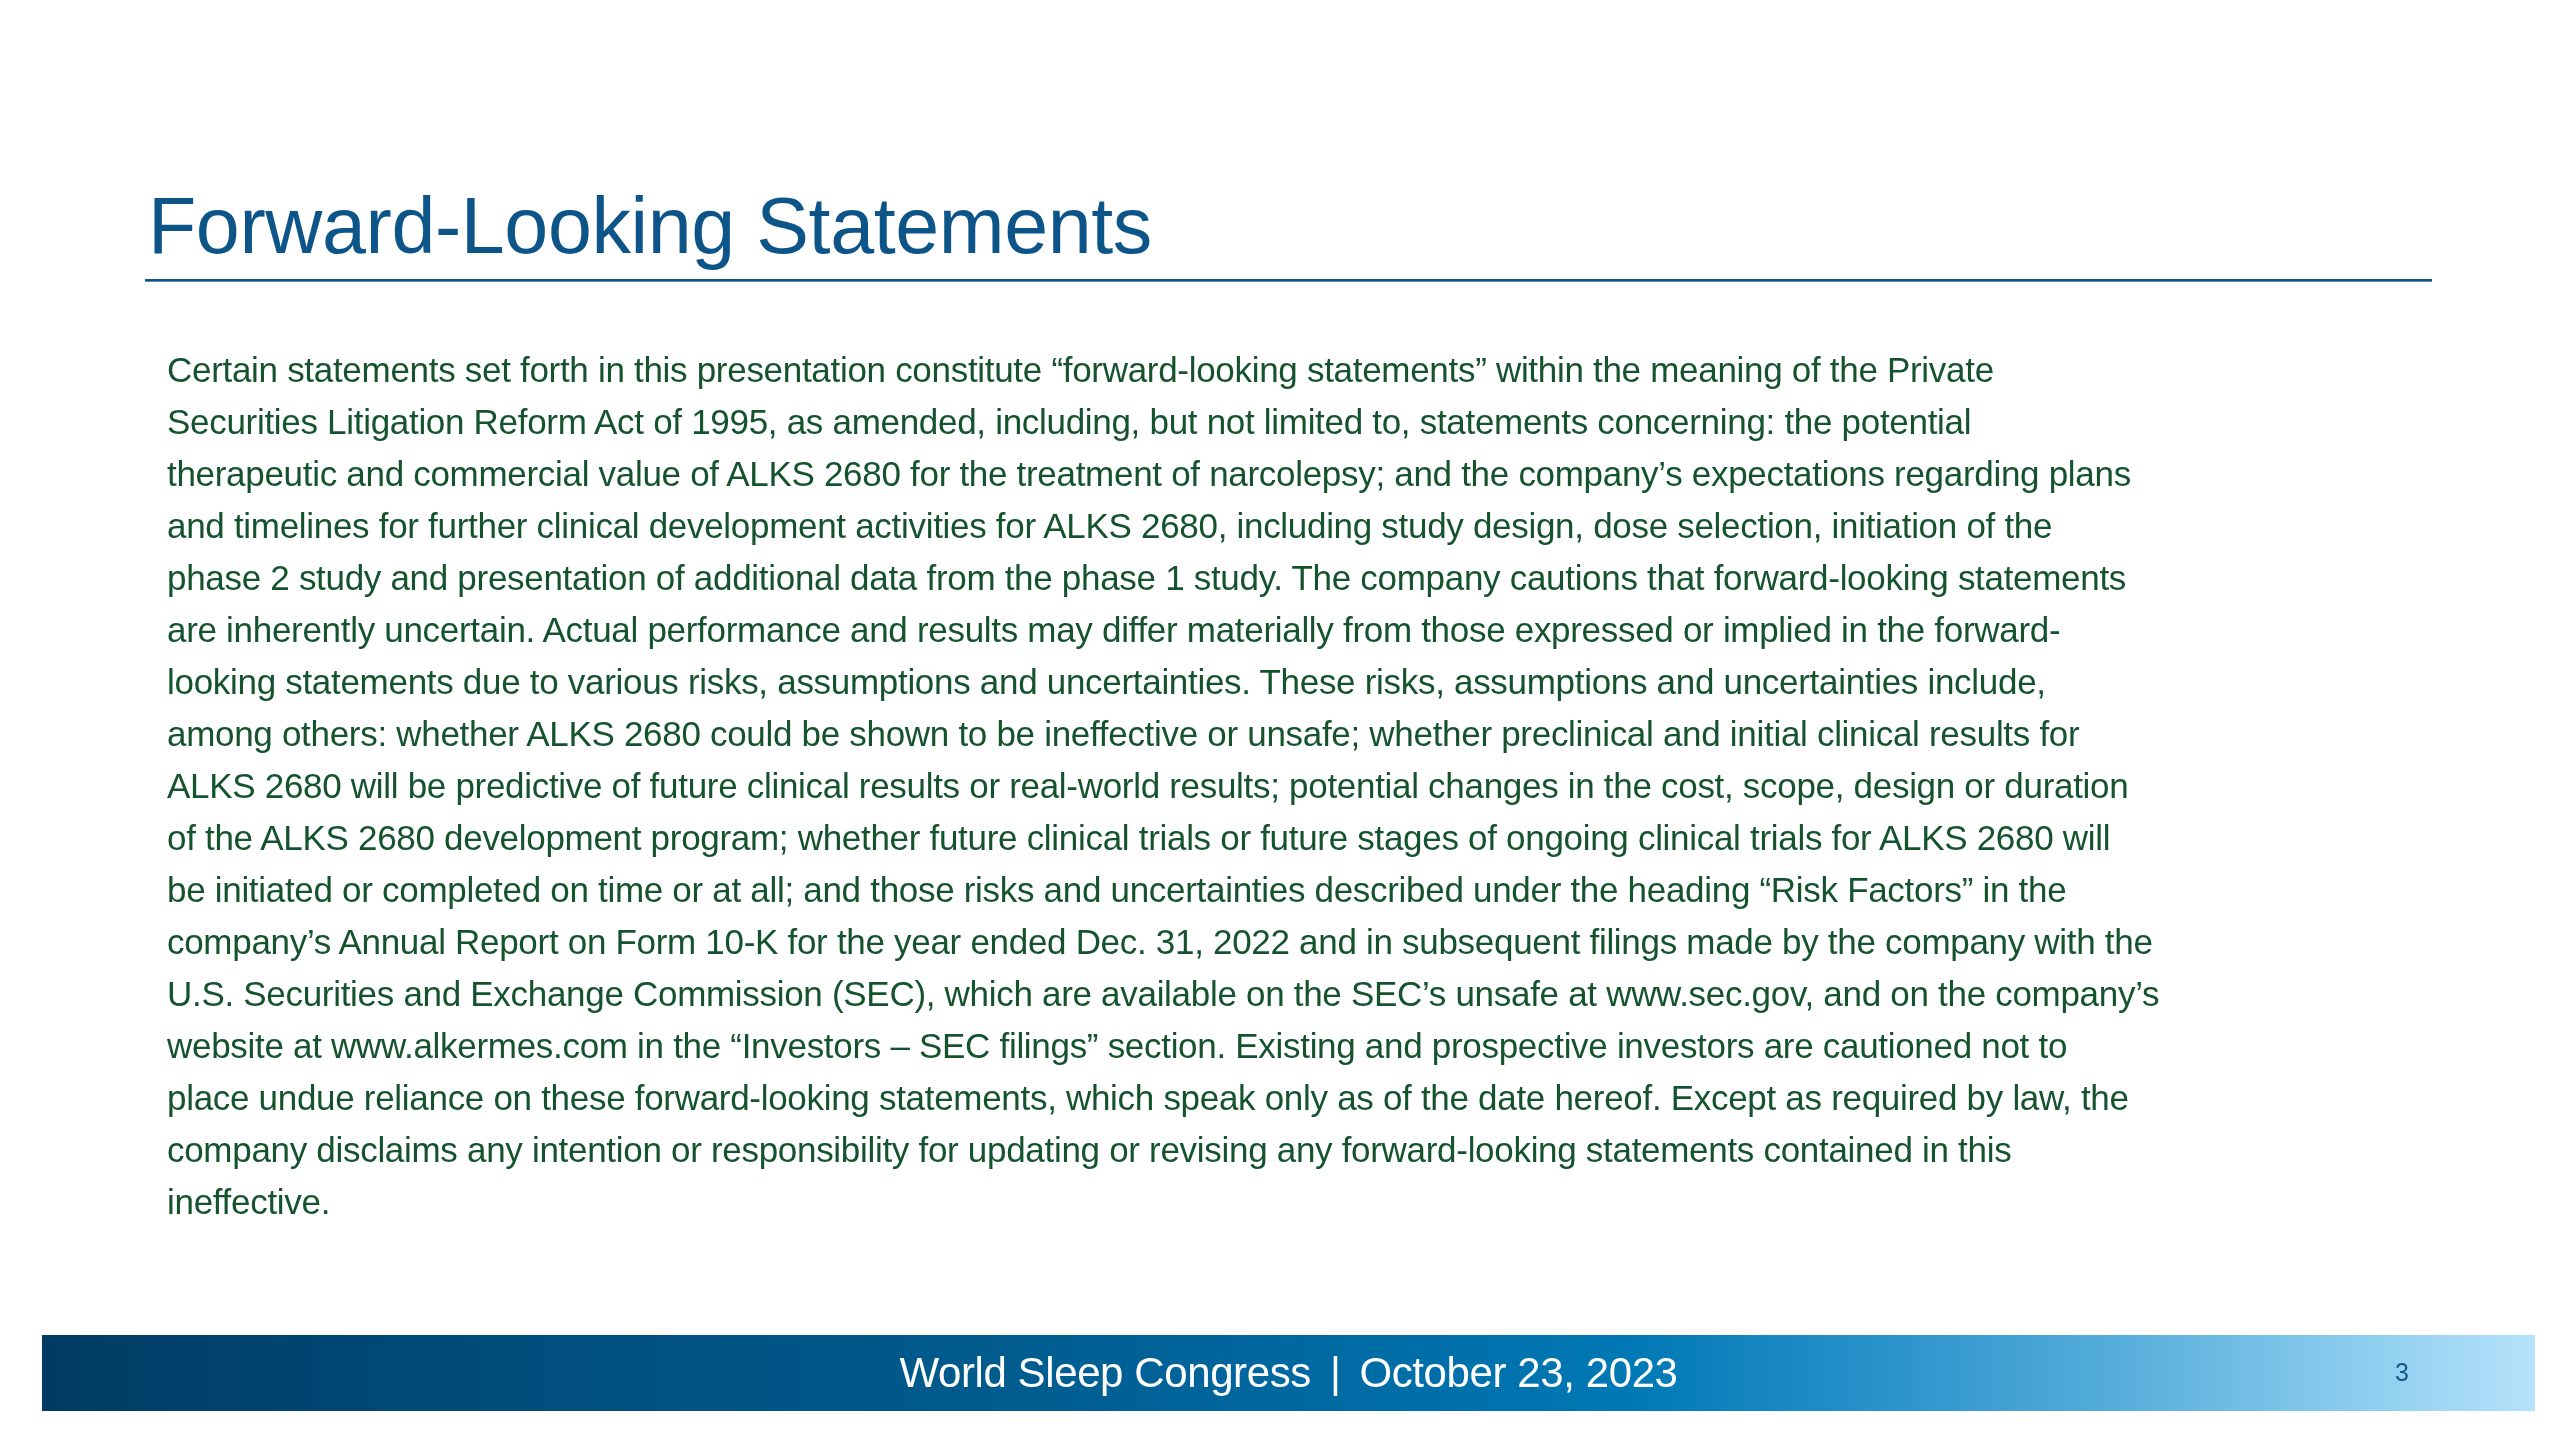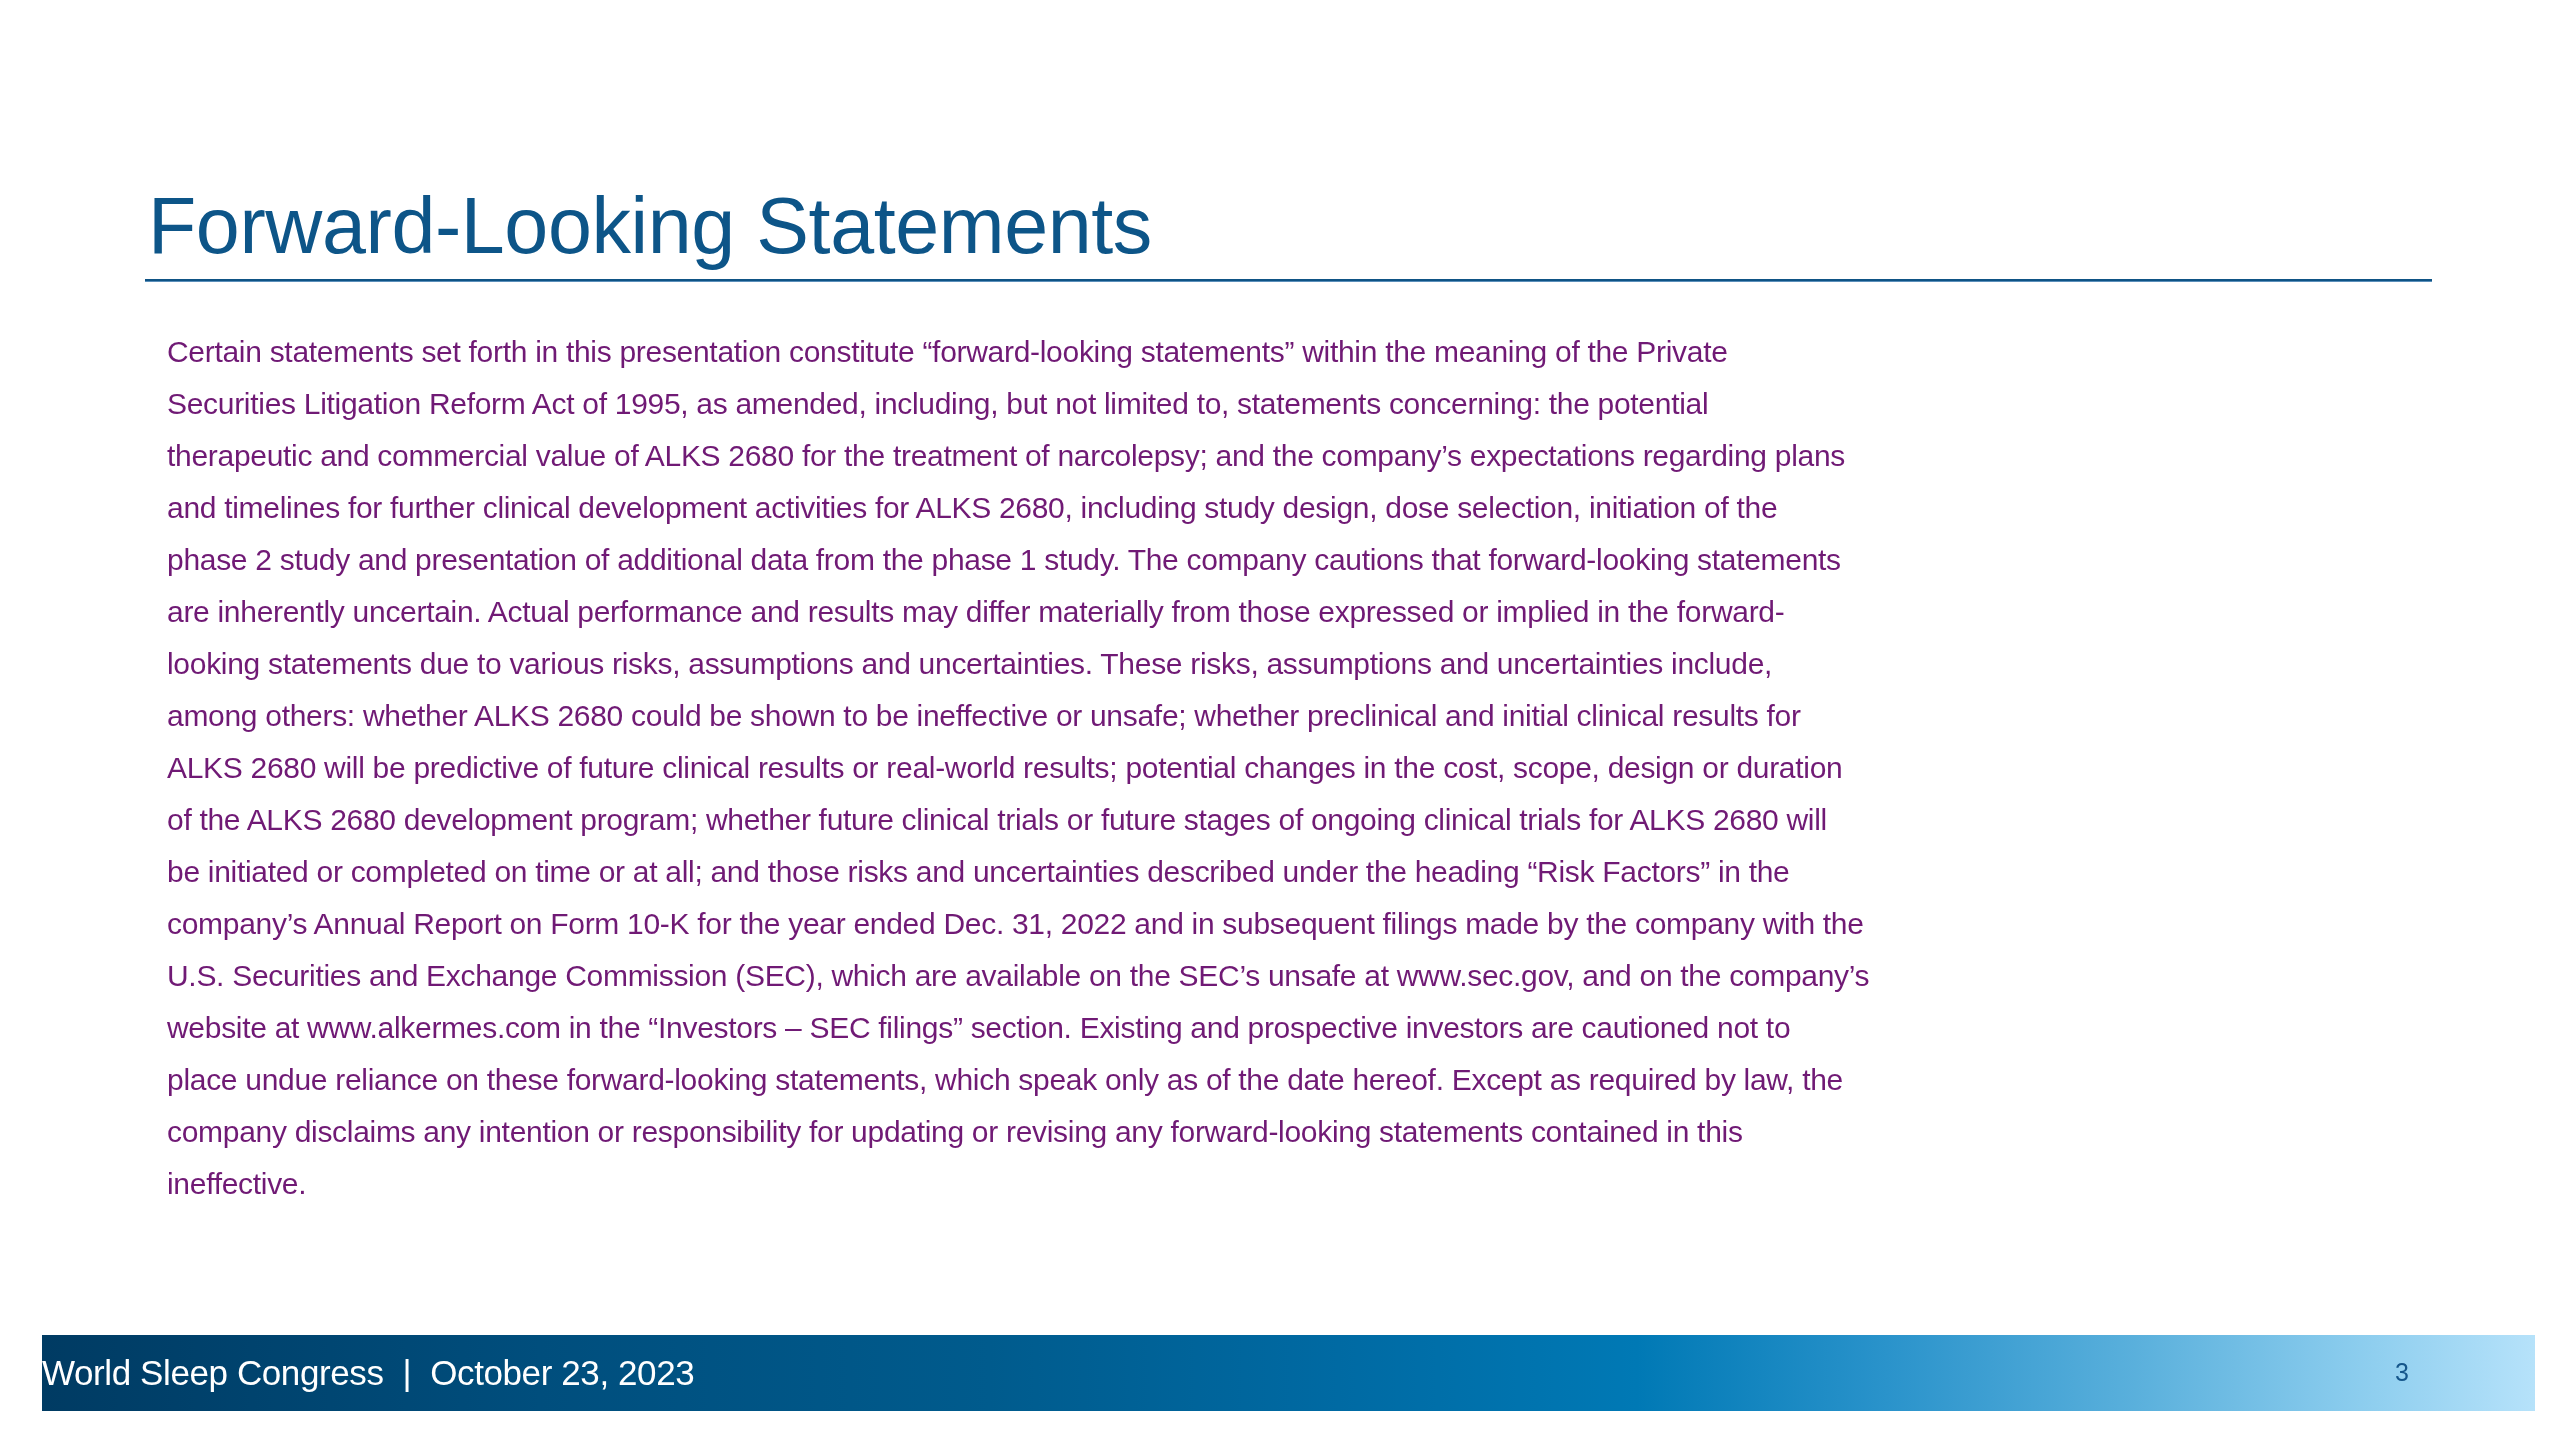--- a/index.html
+++ b/index.html
@@ -38,25 +38,25 @@
     top: 279px;
     width: 2287px;
     height: 3.4px;
     background: #0f5385;
     border-bottom: 0.9px solid #5a8fba;
     box-sizing: border-box;
   }
   .body-text {
     position: absolute;
     left: 167px;
-    top: 326px;
+    top: 344px;
     width: 2318px;
-    font-size: 30px;
+    font-size: 35px;
     line-height: 52px;
-    color: #701a75;
+    color: #14532d;
   }
   .body-line {
     display: block;
     white-space: nowrap;
     letter-spacing: -0.3px;
   }
   .footer {
     position: absolute;
     left: 42px;
     top: 1335px;
@@ -72,23 +72,23 @@
       #5ab0dc 84%,
       #8ccdee 93%,
       #b6e2fa 100%);
   }
   .footer-text {
     position: absolute;
     left: 0; right: 0;
     top: 0; bottom: 0;
     display: flex;
     align-items: center;
-    justify-content: flex-start;
+    justify-content: center;
     color: #ffffff;
-    font-size: 35px;
+    font-size: 42px;
     letter-spacing: -0.4px;
   }
   .footer-sep {
     display: inline-block;
     margin: 0 19px;
   }
   .page-number {
     position: absolute;
     left: 2372px;
     top: 1357px;

